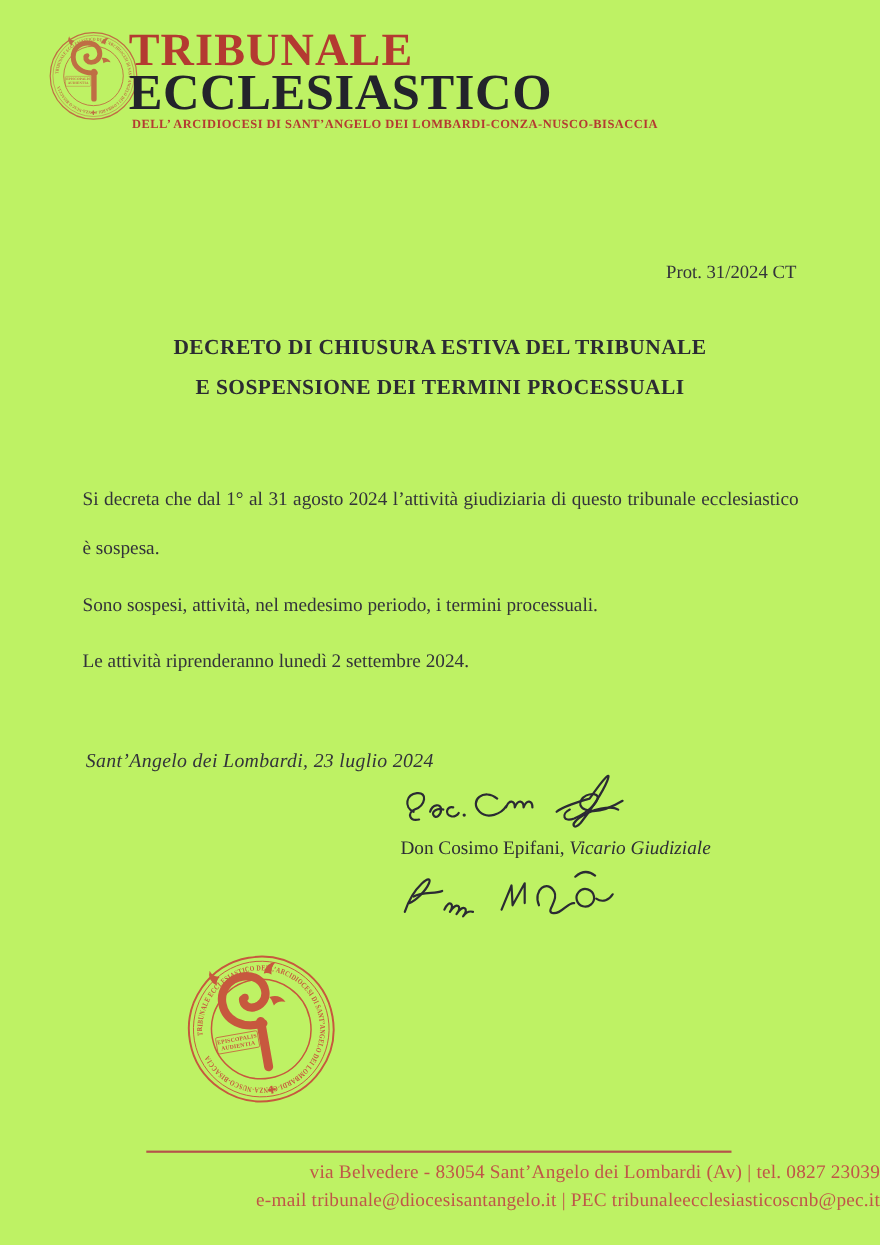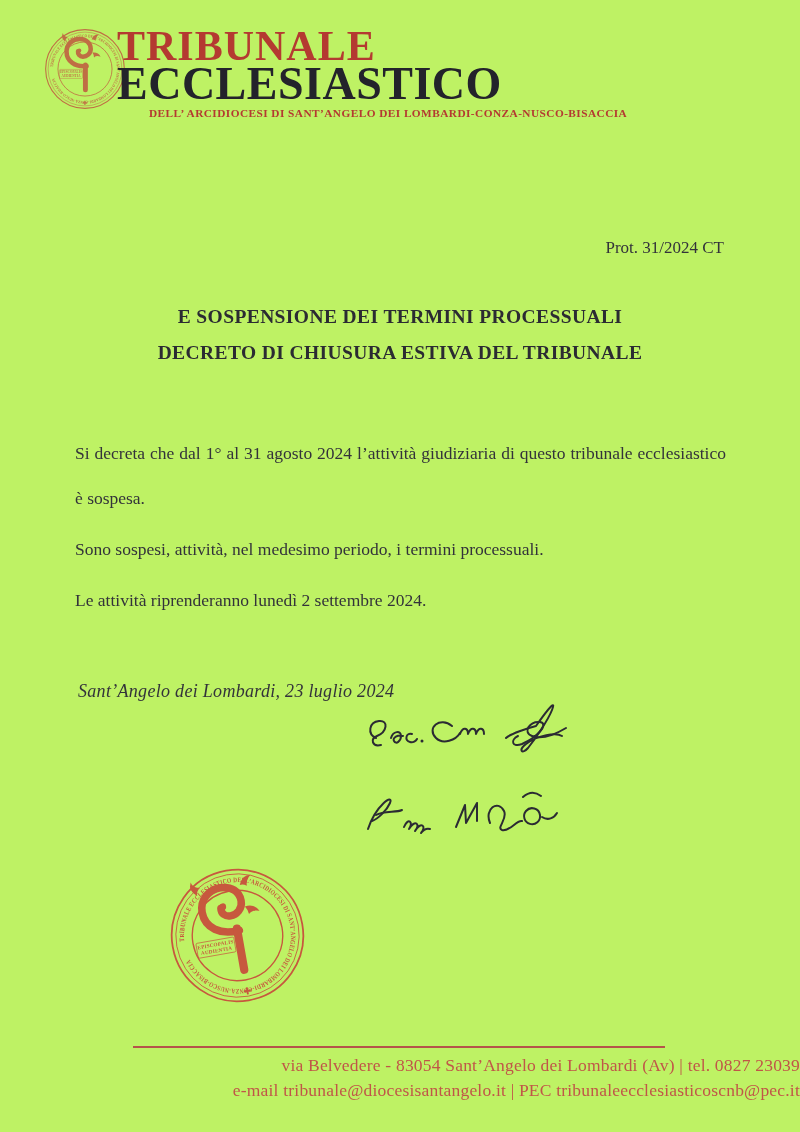--- a/index.html
+++ b/index.html
@@ -25,21 +25,21 @@
   .header-title1 {
     font-size: 42px; font-weight: bold; letter-spacing: 1px;
     color: #b43a31; line-height: 40px;
   }
   .header-title2 {
     font-size: 46px; font-weight: bold; letter-spacing: .5px;
     color: #23232b; line-height: 44px; margin-top: -4px;
   }
   .header-subtitle {
     font-size: 11.3px; font-weight: bold; letter-spacing: .45px;
-    color: #b43a31; margin-top: 1px; padding-left: 3px; margin-left: 29px;
+    color: #b43a31; margin-top: 1px; padding-left: 3px;
   }
 
   
   .prot {
     position: absolute; top: 238px; right: 76px;
     font-size: 17px; color: #33333a;
   }
 
   
   .doc-title {
@@ -135,22 +135,22 @@
     <div class="header-text">
       <div class="header-title1">TRIBUNALE</div>
       <div class="header-title2">ECCLESIASTICO</div>
       <div class="header-subtitle">DELL’ ARCIDIOCESI DI SANT’ANGELO DEI LOMBARDI-CONZA-NUSCO-BISACCIA</div>
     </div>
   </div>
 
   <div class="prot">Prot. 31/2024 CT</div>
 
   <div class="doc-title">
+    <div class="line">DECRETO DI CHIUSURA ESTIVA DEL TRIBUNALE</div>
     <div class="line">E SOSPENSIONE DEI TERMINI PROCESSUALI</div>
-    <div class="line">DECRETO DI CHIUSURA ESTIVA DEL TRIBUNALE</div>
   </div>
 
   <div class="body-text">
     <p><span>Si decreta che </span><span class="b">dal 1° al 31 agosto 2024</span><span> l’attività giudiziaria di questo tribunale ecclesiastico è sospesa.</span></p>
     <p>Sono sospesi, attività, nel medesimo periodo, i termini processuali.</p>
     <p><span>Le attività riprenderanno </span><span class="b">lunedì 2 settembre 2024</span><span>.</span></p>
   </div>
 
   <div class="dateline">Sant’Angelo dei Lombardi, 23 luglio 2024</div>
 
@@ -160,20 +160,22 @@
         <path d="M16,40 C7,36 9,24 19,23 C29,22 27,34 17,38 C10,41 12,49 21,47"></path>
         <path d="M31,40 c2,-7 10,-8 10,-2 c0,5 -5,9 -7,5 c-2,-3 4,-7 9,-5"></path>
         <path d="M52,36 c-6,-2 -8,7 -2,8 c3,1 6,-1 7,-3"></path>
         <circle cx="62" cy="43" r="1.5" fill="#2b2b33" stroke="none"></circle>
         <path d="M92,28 c-12,-10 -26,2 -16,12 c7,7 20,2 24,-5"></path>
         <path d="M100,36 c3,-8 8,-6 8,0 c3,-8 8,-6 8,0 c3,-8 8,-6 8,0"></path>
         <path d="M146,40 C150,36 168,30 176,28 C190,8 196,2 192,12 C188,22 176,40 168,50 C162,57 158,52 166,46 C178,37 196,34 202,38"></path>
         <path d="M158,38 C150,42 152,50 162,46 C176,40 190,26 180,24 C170,23 162,34 172,38 C182,42 196,36 206,30"></path>
       </g>
     </svg>
+    <div class="sig-name"><span>Don Cosimo Epifani,</span>
+      <span class="role">Vicario Giudiziale</span></div>
   </div>
 
   <div class="sig-block sig2">
     <svg class="sig-scribble" width="200" height="50" viewBox="0 0 200 50">
       <g fill="none" stroke="#2b2b33" stroke-width="2" stroke-linecap="round" stroke-linejoin="round">
         <path d="M8,40 C16,16 34,4 30,14 C27,21 18,30 12,32"></path>
         <path d="M16,26 C24,21 36,24 42,21"></path>
         <path d="M44,38 c4,-10 10,-5 5,2 c6,-10 12,-5 6,2 c6,-10 12,-5 6,2 c3,-4 6,-5 9,-4"></path>
         <path d="M96,38 L105,16 L106,34 L117,14 L117,32"></path>
         <path d="M130,34 c-6,-14 8,-24 14,-12 c4,8 -8,17 -2,19 c8,2 14,-10 20,-9"></path>

